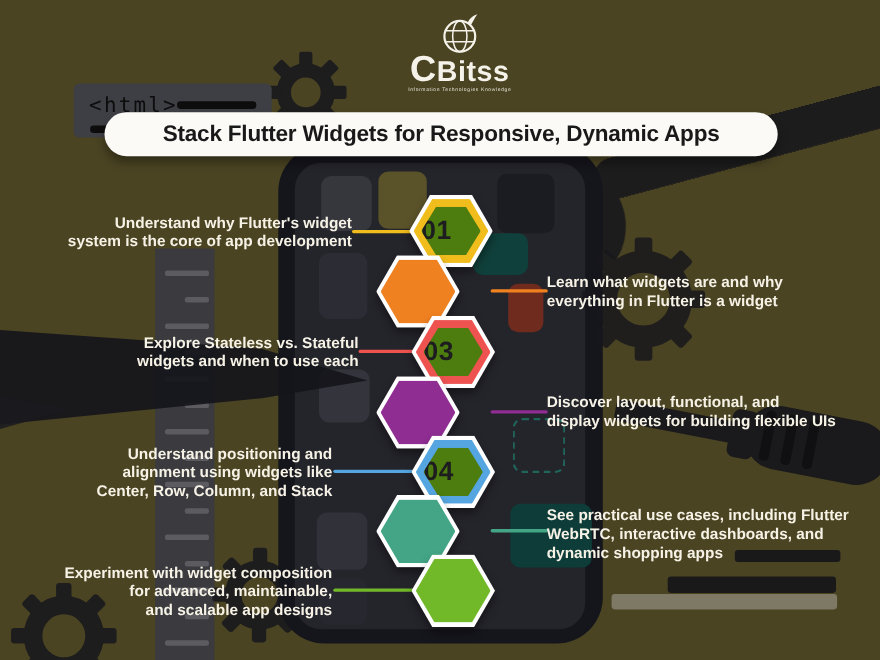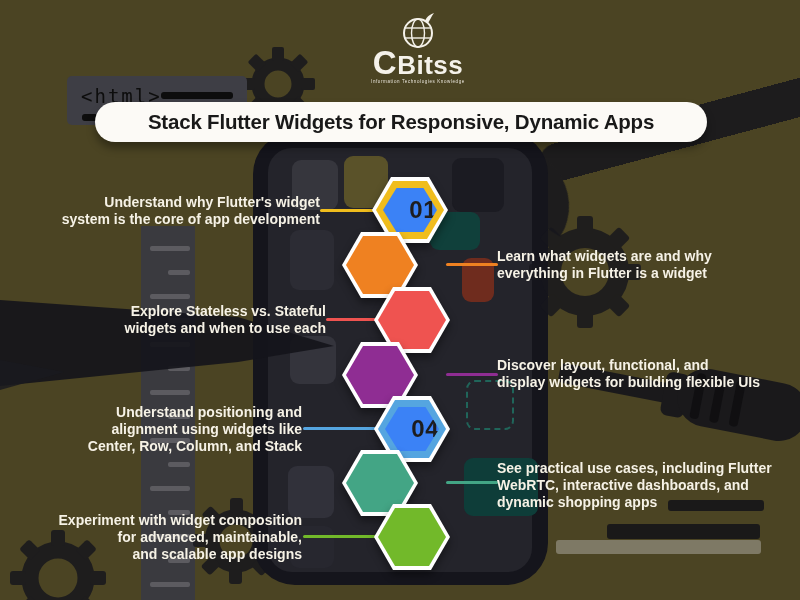--- a/index.html
+++ b/index.html
@@ -41,21 +41,21 @@
     background:#fcfaf6;z-index:6;display:flex;align-items:center;justify-content:center;
     box-shadow:0 6px 9px rgba(0,0,0,0.35);
   }
   .banner-title{font-size:20.5px;font-weight:bold;color:#191919;letter-spacing:-0.2px;}
   
   .tl-line{position:absolute;height:3px;background:var(--c);z-index:5;border-radius:2px;}
   .hex{position:absolute;width:76px;height:66px;z-index:6;filter:drop-shadow(0 5px 4px rgba(0,0,0,0.4));}
   .h{position:absolute;clip-path:polygon(25% 0%,75% 0%,100% 50%,75% 100%,25% 100%,0% 50%);}
   .h-outer{inset:0;background:#ffffff;}
   .h-mid{inset:4px;background:var(--c);}
-  .h-in{inset:11px;background:#3b82f6;display:flex;align-items:center;justify-content:flex-end;}
+  .h-in{inset:11px;background:#4d7c0f;display:flex;align-items:center;justify-content:flex-start;}
   .num{font-size:24px;font-weight:bold;color:#1d1d1f;letter-spacing:0.5px;}
   .tl-text{
     position:absolute;z-index:7;color:#f6f2e6;font-size:14px;font-weight:bold;
     line-height:17px;white-space:pre-line;width:330px;
   }
   .it1 .hex{left:372px;top:177px;} .it1 .tl-line{left:320px;top:209px;width:58px;} .it1 .tl-text{right:480px;top:194px;text-align:right;}
   .it2 .hex{left:342px;top:232px;} .it2 .tl-line{left:446px;top:263px;width:52px;} .it2 .tl-text{left:497px;top:248px;text-align:left;}
   .it3 .hex{left:374px;top:287px;} .it3 .tl-line{left:326px;top:318px;width:52px;} .it3 .tl-text{right:474px;top:303px;text-align:right;}
   .it4 .hex{left:342px;top:342px;} .it4 .tl-line{left:446px;top:373px;width:52px;} .it4 .tl-text{left:497px;top:357px;text-align:left;}
   .it5 .hex{left:374px;top:396px;} .it5 .tl-line{left:303px;top:427px;width:75px;} .it5 .tl-text{right:498px;top:404px;text-align:right;}
@@ -211,20 +211,23 @@
   </div>
   <div class="tl-text">Learn what widgets are and why
 everything in Flutter is a widget</div>
 </div>
 
 <div class="t-item it3" style="--c: #ef5350;">
   <div class="tl-line"></div>
   <div class="hex">
     <div class="h h-outer"></div>
     <div class="h h-mid"></div>
+    <div class="h h-in">
+      <span class="num">03</span>
+    </div>
   </div>
   <div class="tl-text">Explore Stateless vs. Stateful
 widgets and when to use each</div>
 </div>
 
 <div class="t-item it4" style="--c: #8f2d93;">
   <div class="tl-line"></div>
   <div class="hex">
     <div class="h h-outer"></div>
     <div class="h h-mid"></div>

